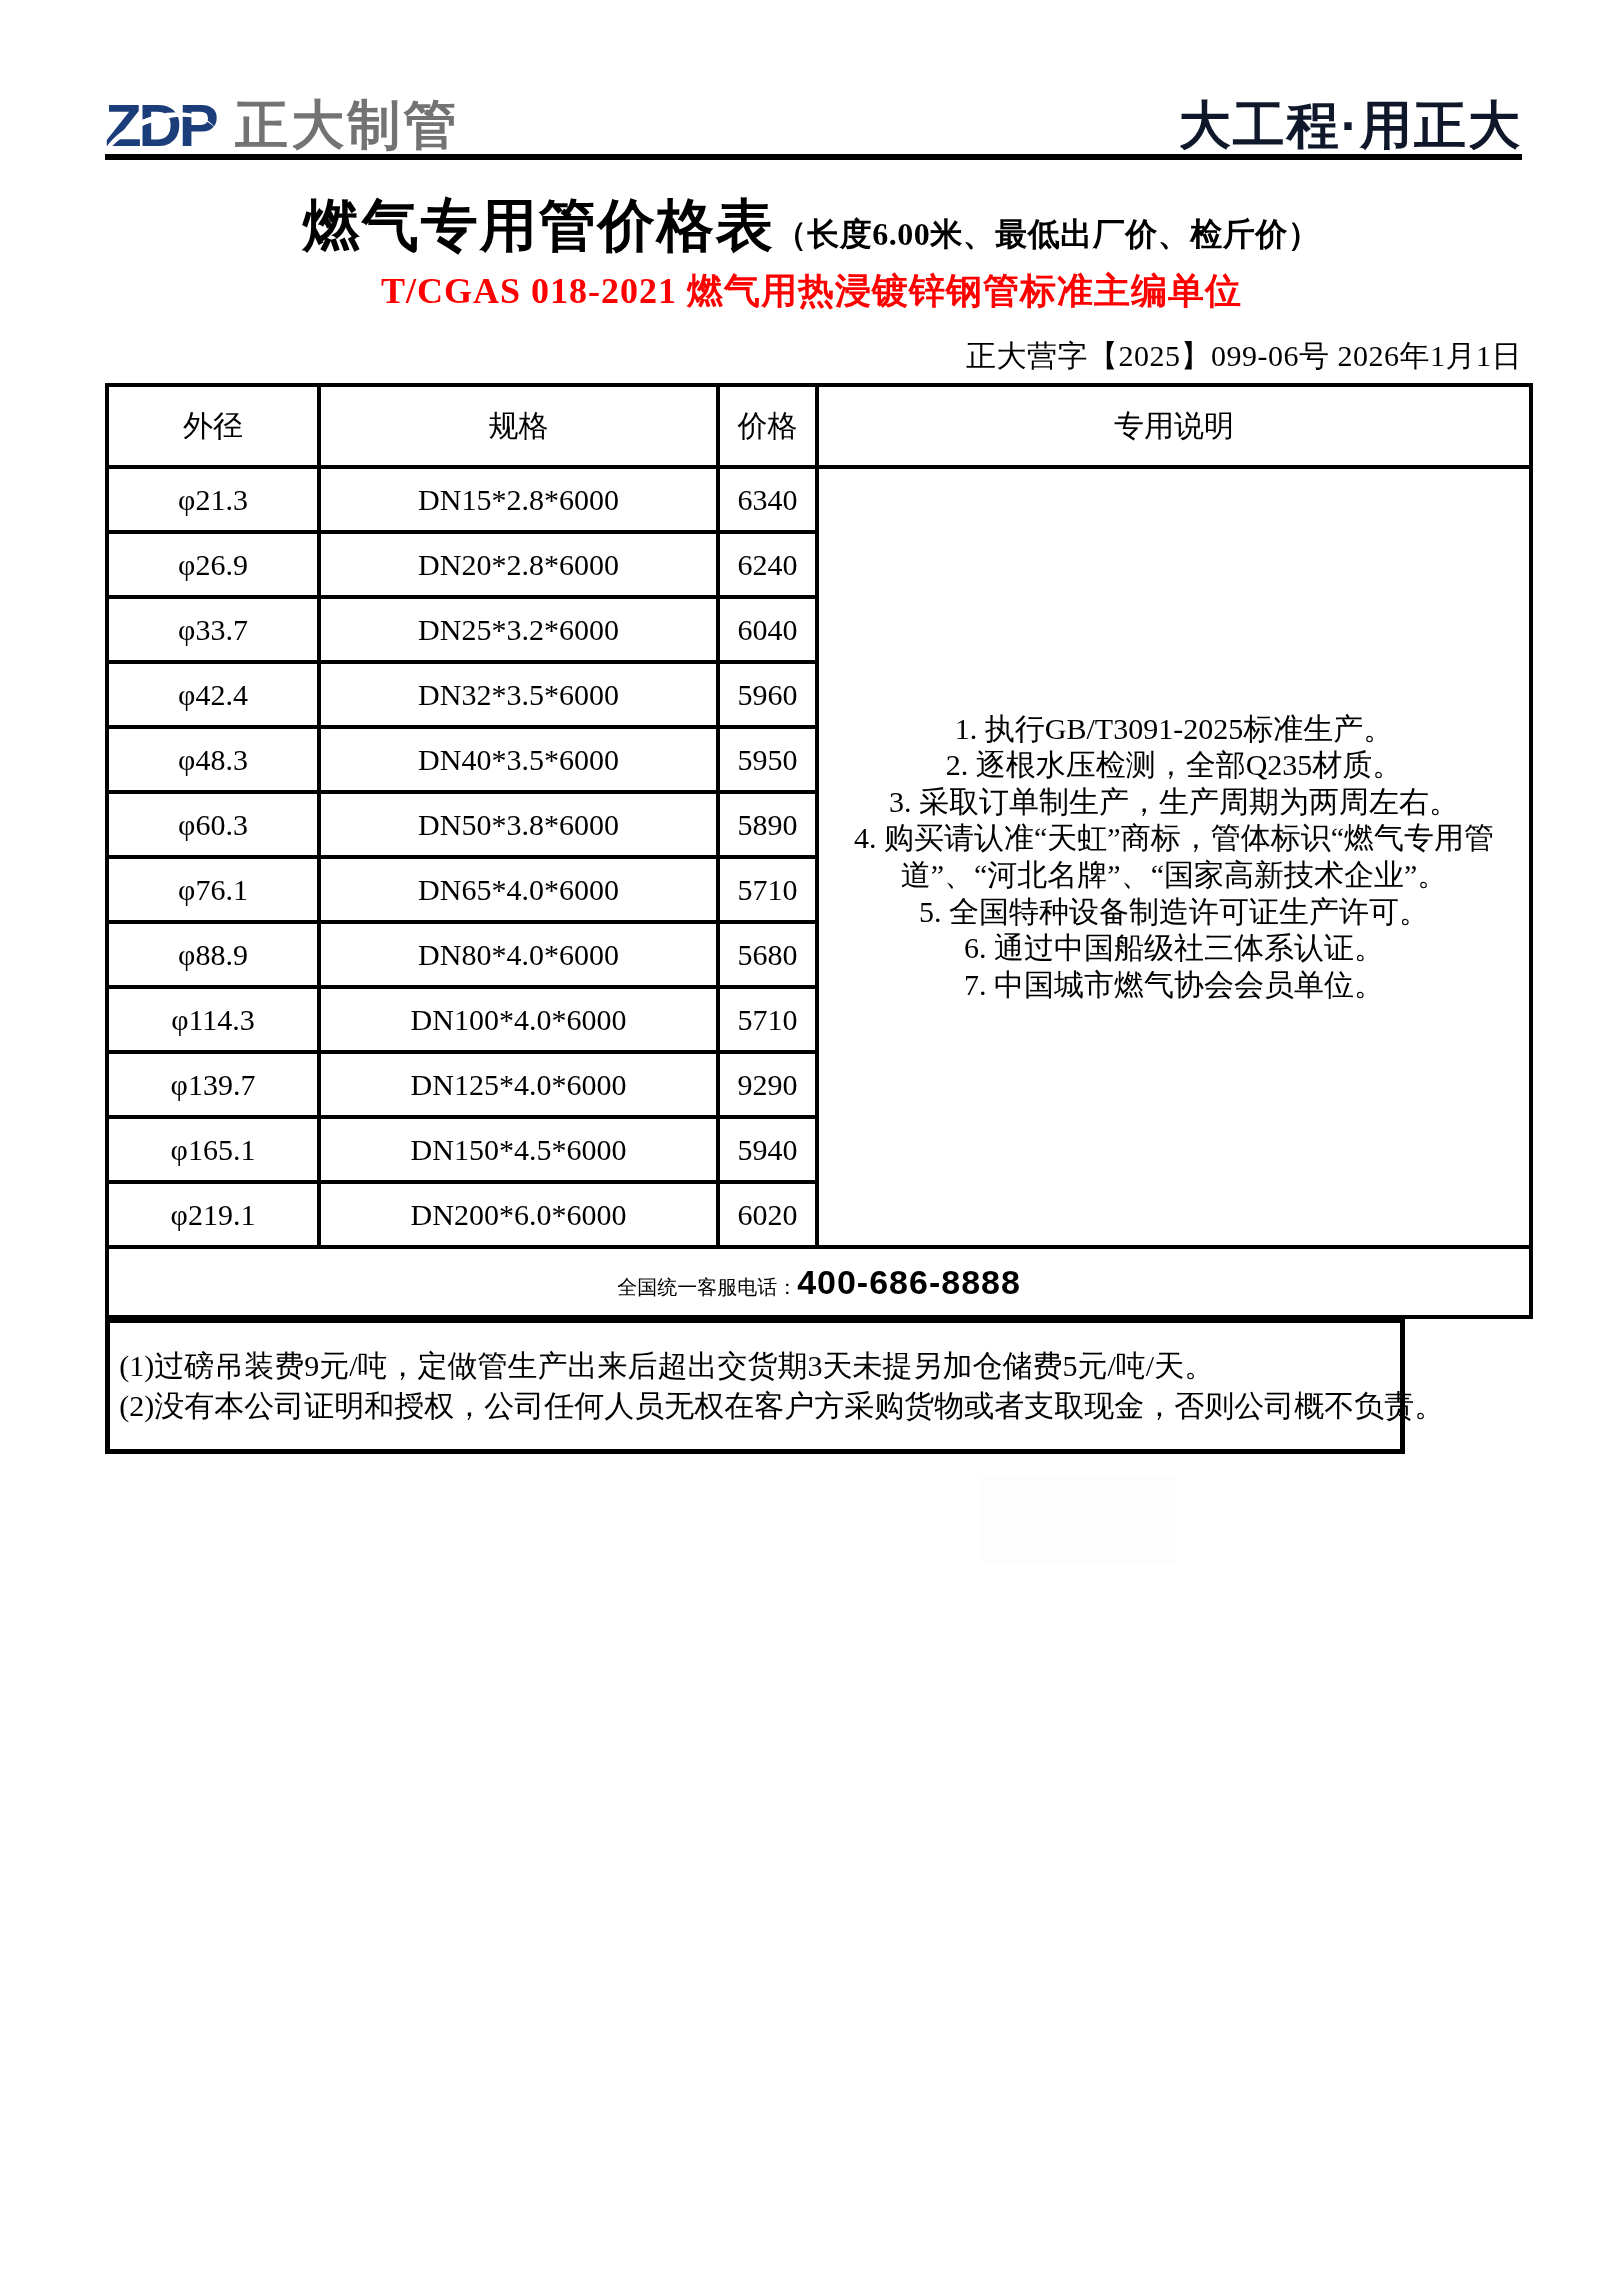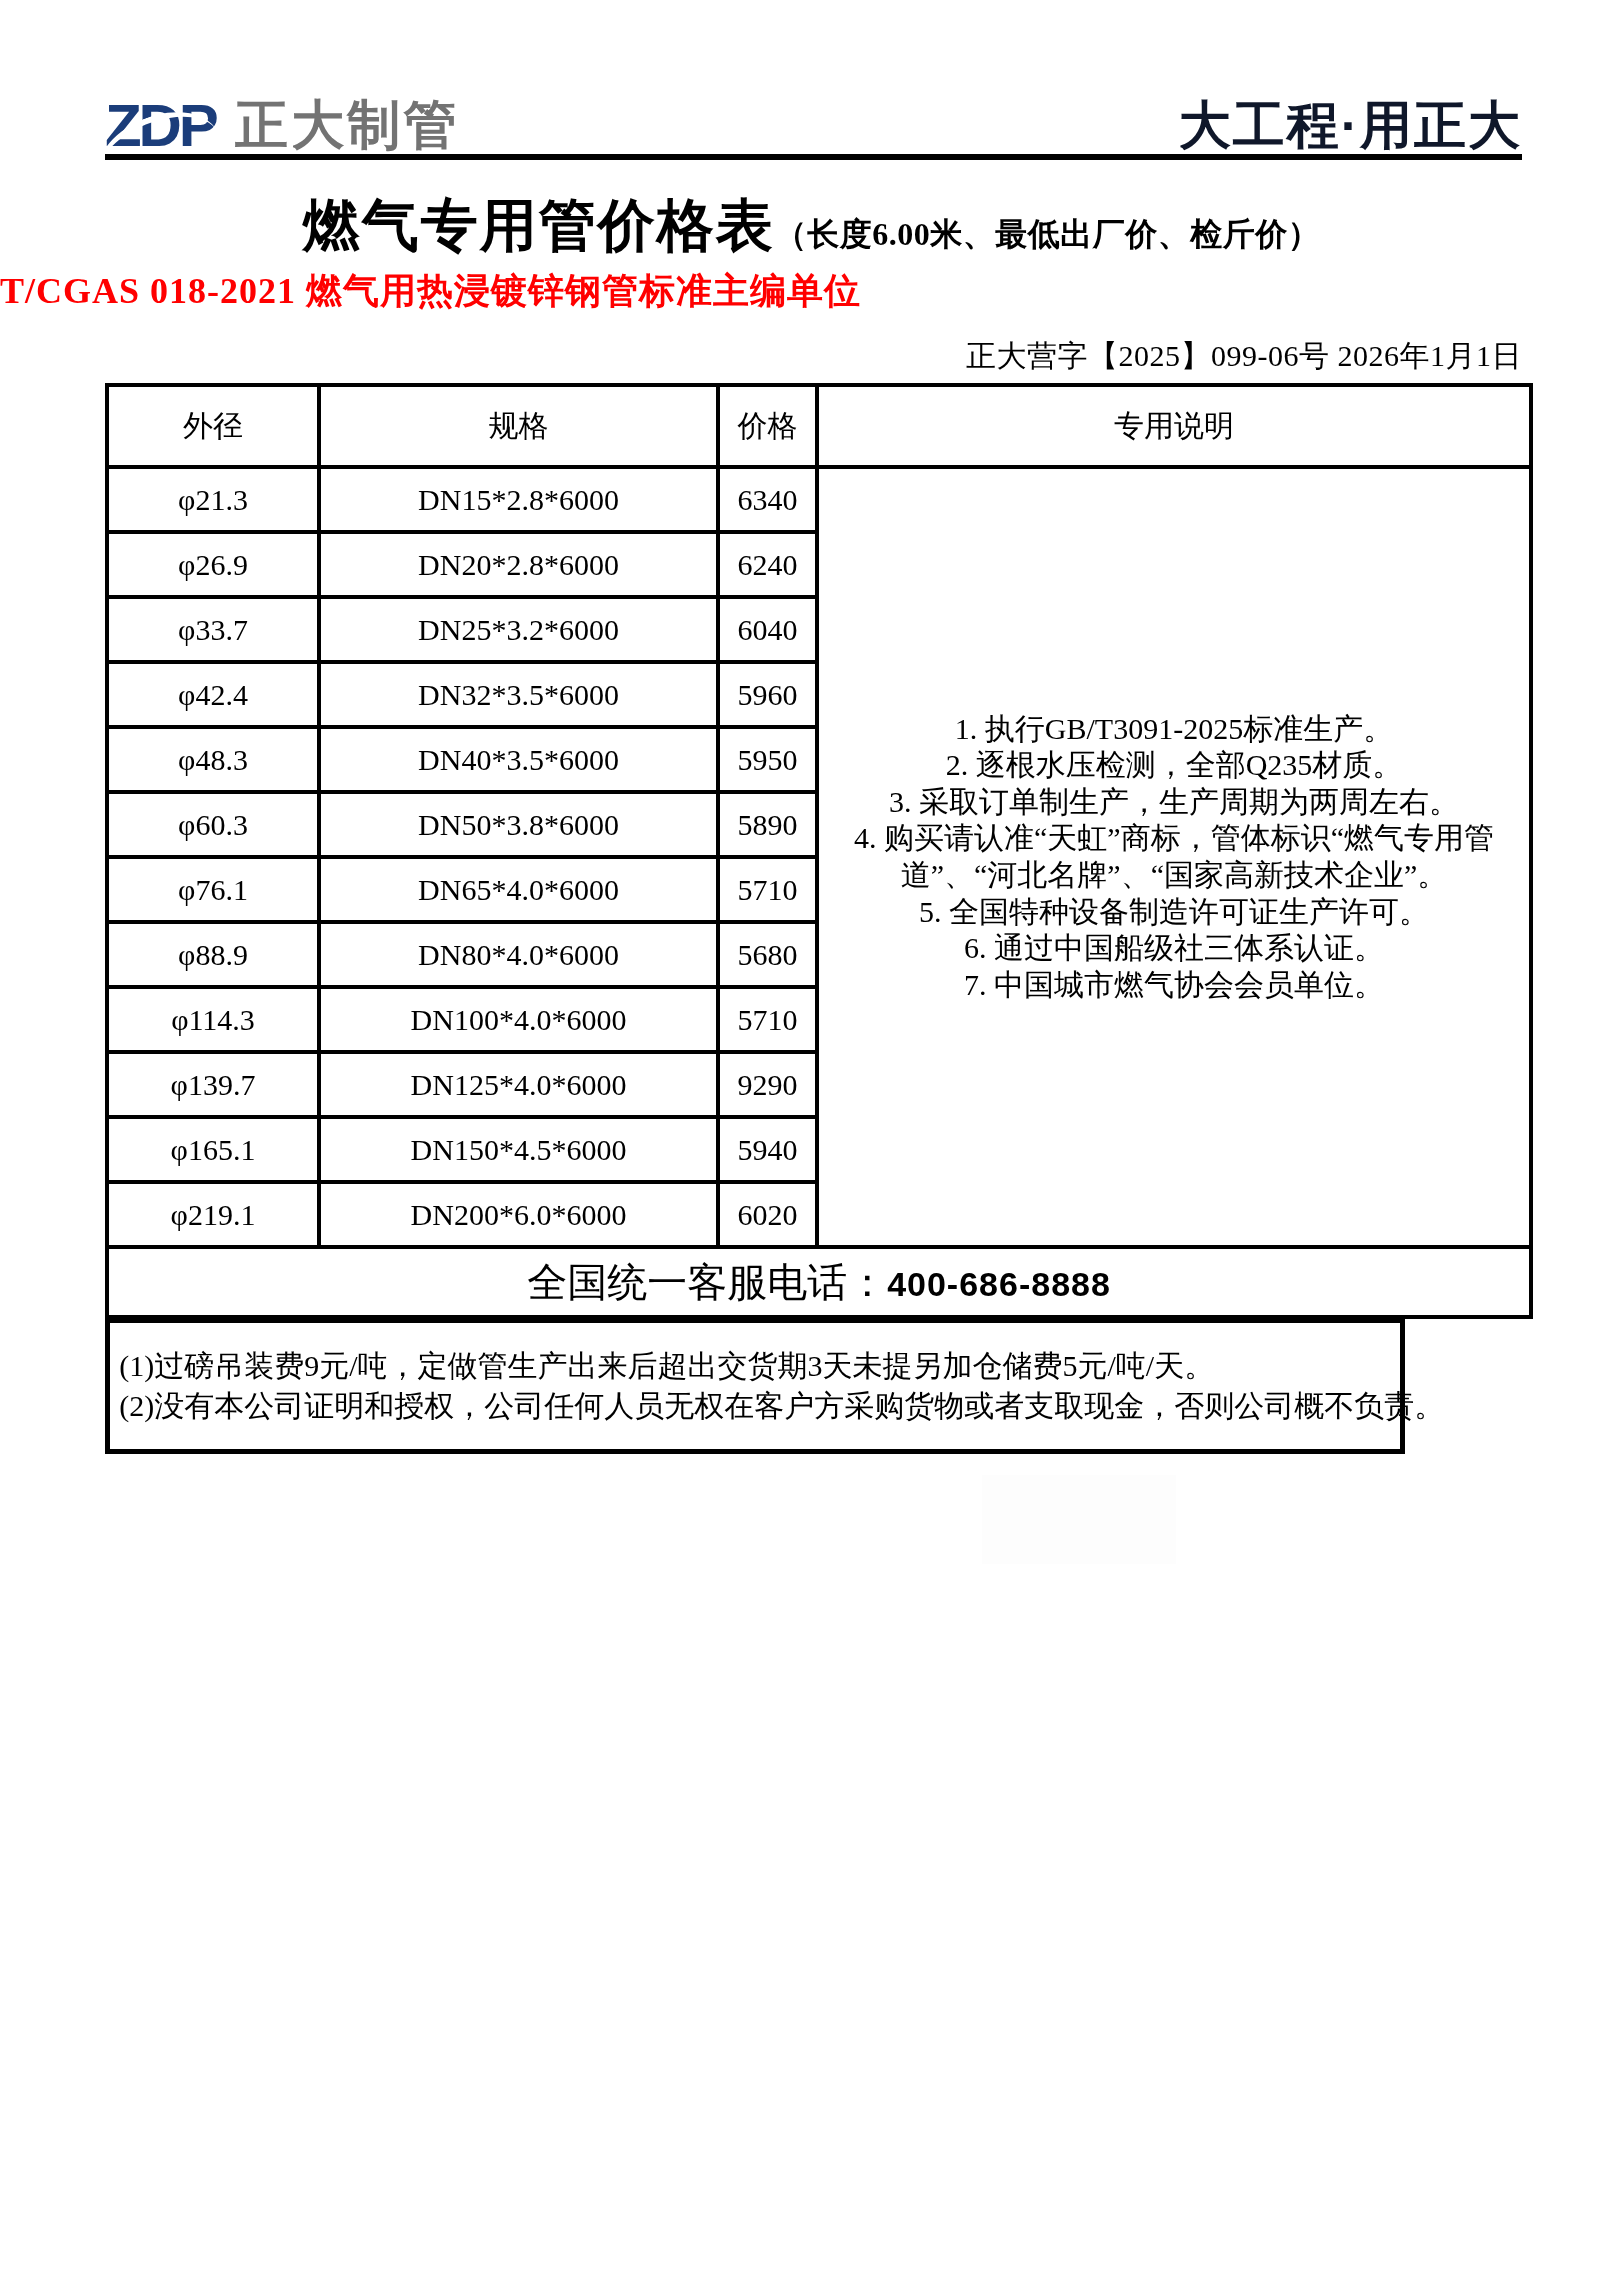--- a/index.html
+++ b/index.html
@@ -38,21 +38,21 @@
     font-family:"Liberation Sans","DejaVu Sans",sans-serif;
     font-weight:bold;font-size:52px;line-height:0.92;
     color:#0f172a;letter-spacing:2px;
   }
   .rule{position:absolute;left:105px;top:154px;width:1417px;height:5.6px;background:#000;}
   
   .title-line{position:absolute;left:0;top:188px;width:100%;text-align:center;white-space:nowrap;}
   .title-main{font-size:57px;font-weight:bold;letter-spacing:2px;}
   .title-sub{font-size:32px;font-weight:bold;letter-spacing:0.5px;}
   .std-line{
-    position:absolute;left:0;top:267px;width:100%;text-align:left;
+    position:absolute;left:0;top:267px;width:100%;text-align:center;
     font-size:36px;font-weight:bold;color:#ff0000;letter-spacing:1px;white-space:nowrap;
   }
   .doc-line{
     position:absolute;left:105px;top:336px;width:1417px;text-align:right;
     font-size:30px;letter-spacing:0.5px;white-space:nowrap;
   }
   
   .table-wrap{position:absolute;left:105px;top:383px;width:1300px;}
   table.price{
     border-collapse:collapse;table-layout:fixed;width:1424px;
@@ -63,21 +63,21 @@
   }
   tr.head-row{height:82px;}
   tr.data-row{height:65px;}
   tr.phone-row{height:70px;}
   td.notes-cell{
     text-align:left;vertical-align:middle;
     padding:7.2px 7.2px 7.2px 12.3px;line-height:1.22;
   }
   td.notes-cell div{white-space:normal;}
   td.phone-cell{text-align:center;}
-  .phone-label{font-size:40px;}
+  .phone-label{font-size:20px;}
   .phone-number{
     font-family:"Liberation Sans","DejaVu Sans",sans-serif;
     font-weight:bold;font-size:34px;letter-spacing:1px;
   }
   
   .footer-box{
     border:5.1px solid #000;border-top-width:4.6px;
     padding:22.5px 10.2px 22.5px 9.2px;
     font-size:30px;line-height:1.35;
   }

